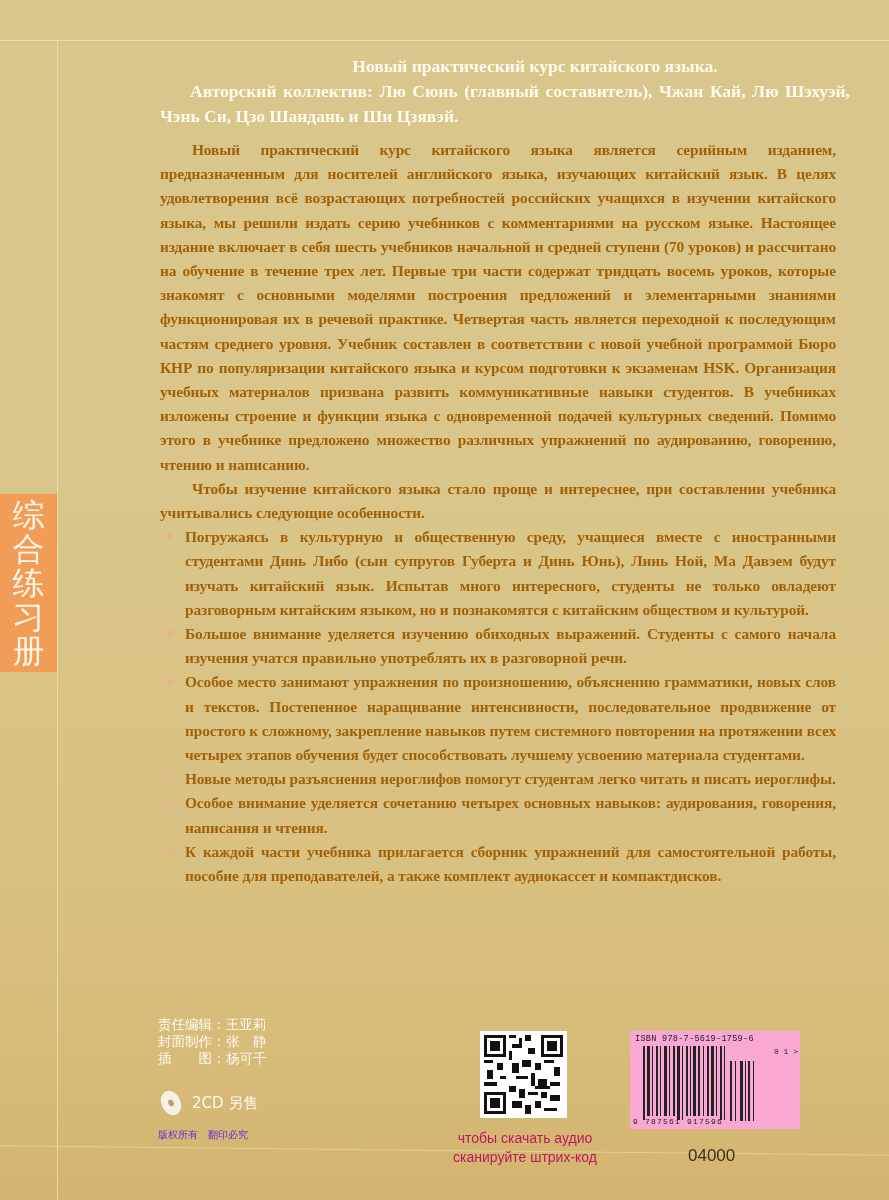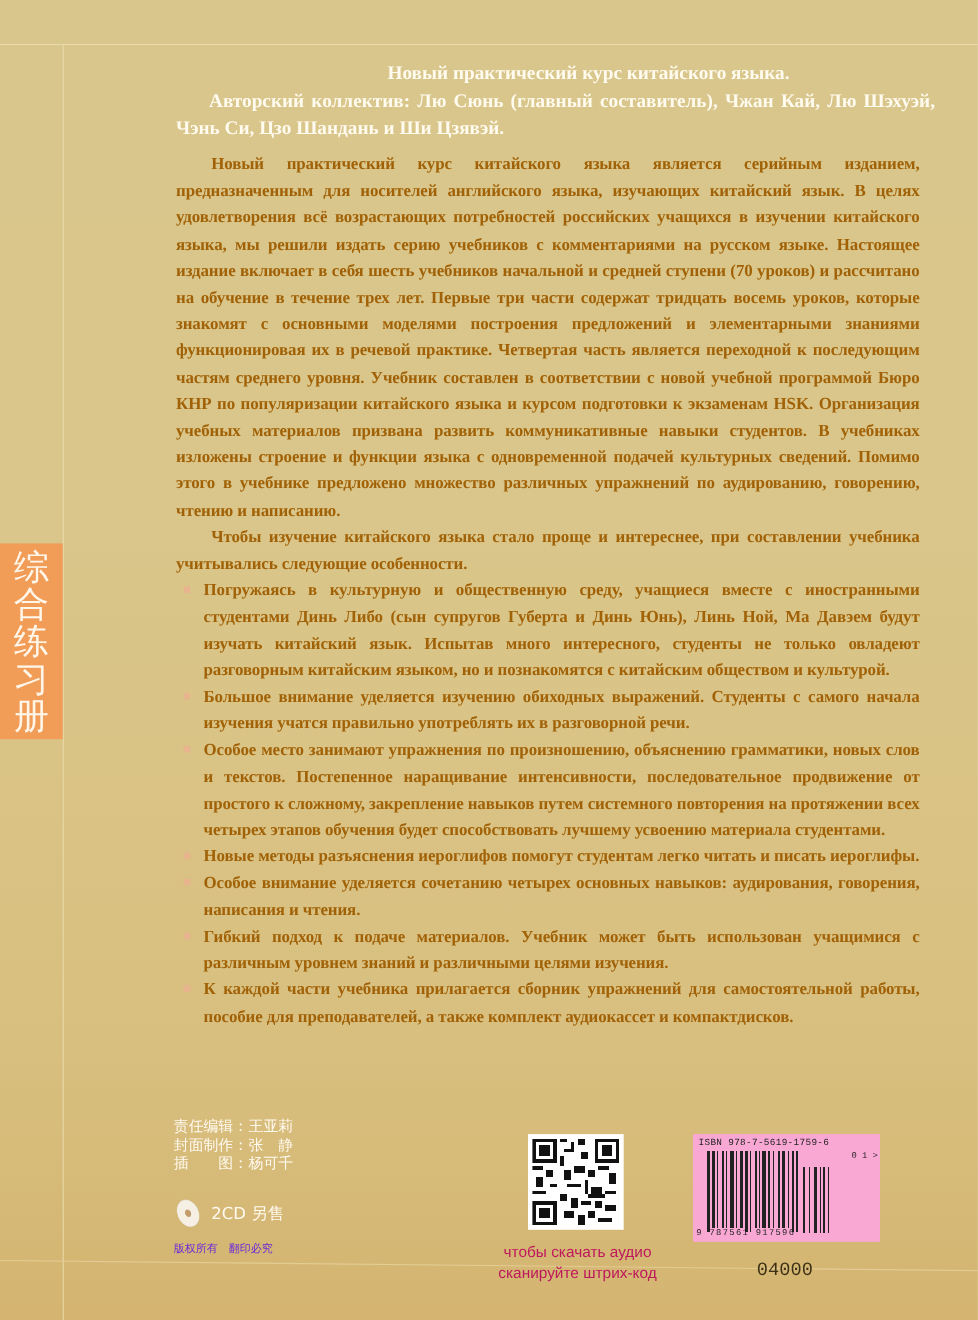--- a/index.html
+++ b/index.html
@@ -50,21 +50,21 @@
     position:absolute; left:440px; top:1129px; width:170px; text-align:center; color:#be185d;
     font-family:"Liberation Sans", sans-serif; font-size:14px; line-height:19px;
   }
   .barcode {
     position:absolute; left:630px; top:1031px; width:170px; height:98px; background:#f9a8d4; box-sizing:border-box;
   }
   .isbn-text { position:absolute; left:5px; top:3px; font-family:"Liberation Mono", monospace; font-size:8.5px; color:#222; letter-spacing:.3px; }
   .addon-text { position:absolute; left:144px; top:16px; font-family:"Liberation Mono", monospace; font-size:8px; color:#222; }
   .barcode svg { position:absolute; left:0; top:0; }
   .ean-digits { position:absolute; left:3px; top:86px; font-family:"Liberation Mono", monospace; font-size:8px; color:#222; letter-spacing:1.2px; }
-  .price { position:absolute; left:688px; top:1146px; color:#3d3015; font-family:Liberation Mono, monospace; font-size:17px; }
+  .price { position:absolute; left:688px; top:1146px; color:#3d3015; font-family:Liberation Sans, sans-serif; font-size:17px; }
 </style>
 </head>
 <body>
 
 <div class="guide-h"></div>
 <div class="guide-v"></div>
 <div class="guide-b"></div>
 
 <div class="spine-label">
   <span>综</span>
@@ -81,21 +81,21 @@
 
 <div class="body">
   <p>Новый практический курс китайского языка является серийным изданием, предназначенным для носителей английского языка, изучающих китайский язык. В целях удовлетворения всё возрастающих потребностей российских учащихся в изучении китайского языка, мы решили издать серию учебников с комментариями на русском языке. Настоящее издание включает в себя шесть учебников начальной и средней ступени (70 уроков) и рассчитано на обучение в течение трех лет. Первые три части содержат тридцать восемь уроков, которые знакомят с основными моделями построения предложений и элементарными знаниями функционировая их в речевой практике. Четвертая часть является переходной к последующим частям среднего уровня. Учебник составлен в соответствии с новой учебной программой Бюро КНР по популяризации китайского языка и курсом подготовки к экзаменам HSK. Организация учебных материалов призвана развить коммуникативные навыки студентов. В учебниках изложены строение и функции языка с одновременной подачей культурных сведений. Помимо этого в учебнике предложено множество различных упражнений по аудированию, говорению, чтению и написанию.</p>
   <p>Чтобы изучение китайского языка стало проще и интереснее, при составлении учебника учитывались следующие особенности.</p>
   <ul>
     <li><span class="bullet"></span><span>Погружаясь в культурную и общественную среду, учащиеся вместе с иностранными студентами Динь Либо (сын супругов Губерта и Динь Юнь), Линь Ной, Ма Давэем будут изучать китайский язык. Испытав много интересного, студенты не только овладеют разговорным китайским языком, но и познакомятся с китайским обществом и культурой.</span></li>
     <li><span class="bullet"></span><span>Большое внимание уделяется изучению обиходных выражений. Студенты с самого начала изучения учатся правильно употреблять их в разговорной речи.</span></li>
     <li><span class="bullet"></span><span>Особое место занимают упражнения по произношению, объяснению грамматики, новых слов и текстов. Постепенное наращивание интенсивности, последовательное продвижение от простого к сложному, закрепление навыков путем системного повторения на протяжении всех четырех этапов обучения будет способствовать лучшему усвоению материала студентами.</span></li>
     <li><span class="bullet"></span><span>Новые методы разъяснения иероглифов помогут студентам легко читать и писать иероглифы.</span></li>
     <li><span class="bullet"></span><span>Особое внимание уделяется сочетанию четырех основных навыков: аудирования, говорения, написания и чтения.</span></li>
-    <li><span class="bullet"></span><span>Гибкий подход к подаче материалов. Учебник может быть использован учащимися с различным уровнем знаний и различными целями изучения.</span></li>
+    <li><span class="bullet"></span></li>
     <li><span class="bullet"></span></li>
     <li><span class="bullet"></span><span>К каждой части учебника прилагается сборник упражнений для самостоятельной работы, пособие для преподавателей, а также комплект аудиокассет и компактдисков.</span></li>
   </ul>
 </div>
 
 <div class="credits">
   <div class="row">
       <span class="role">责任编辑：</span>
       <span>王亚莉</span>
     </div>

